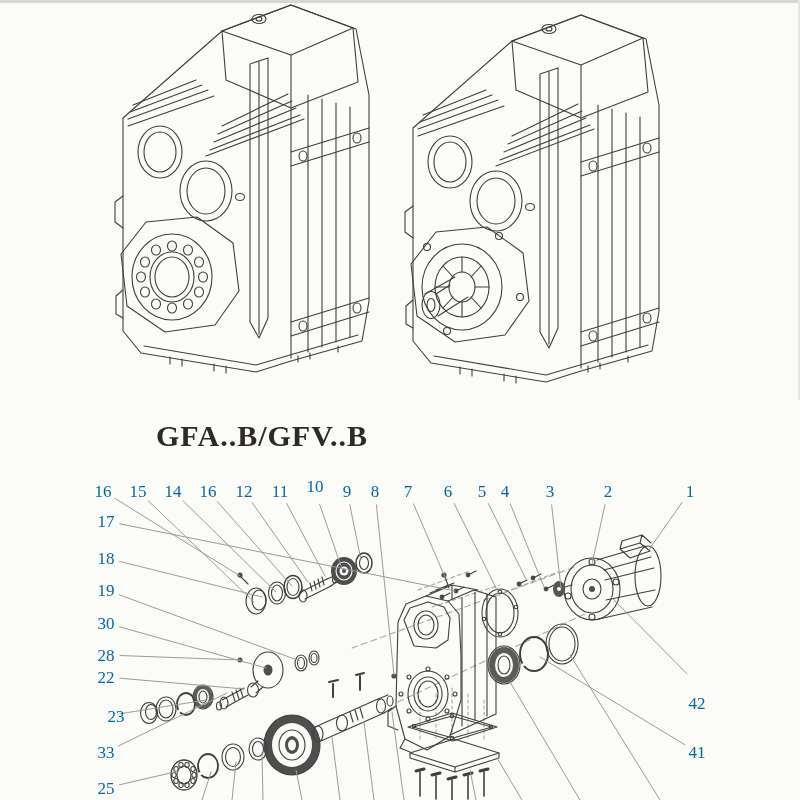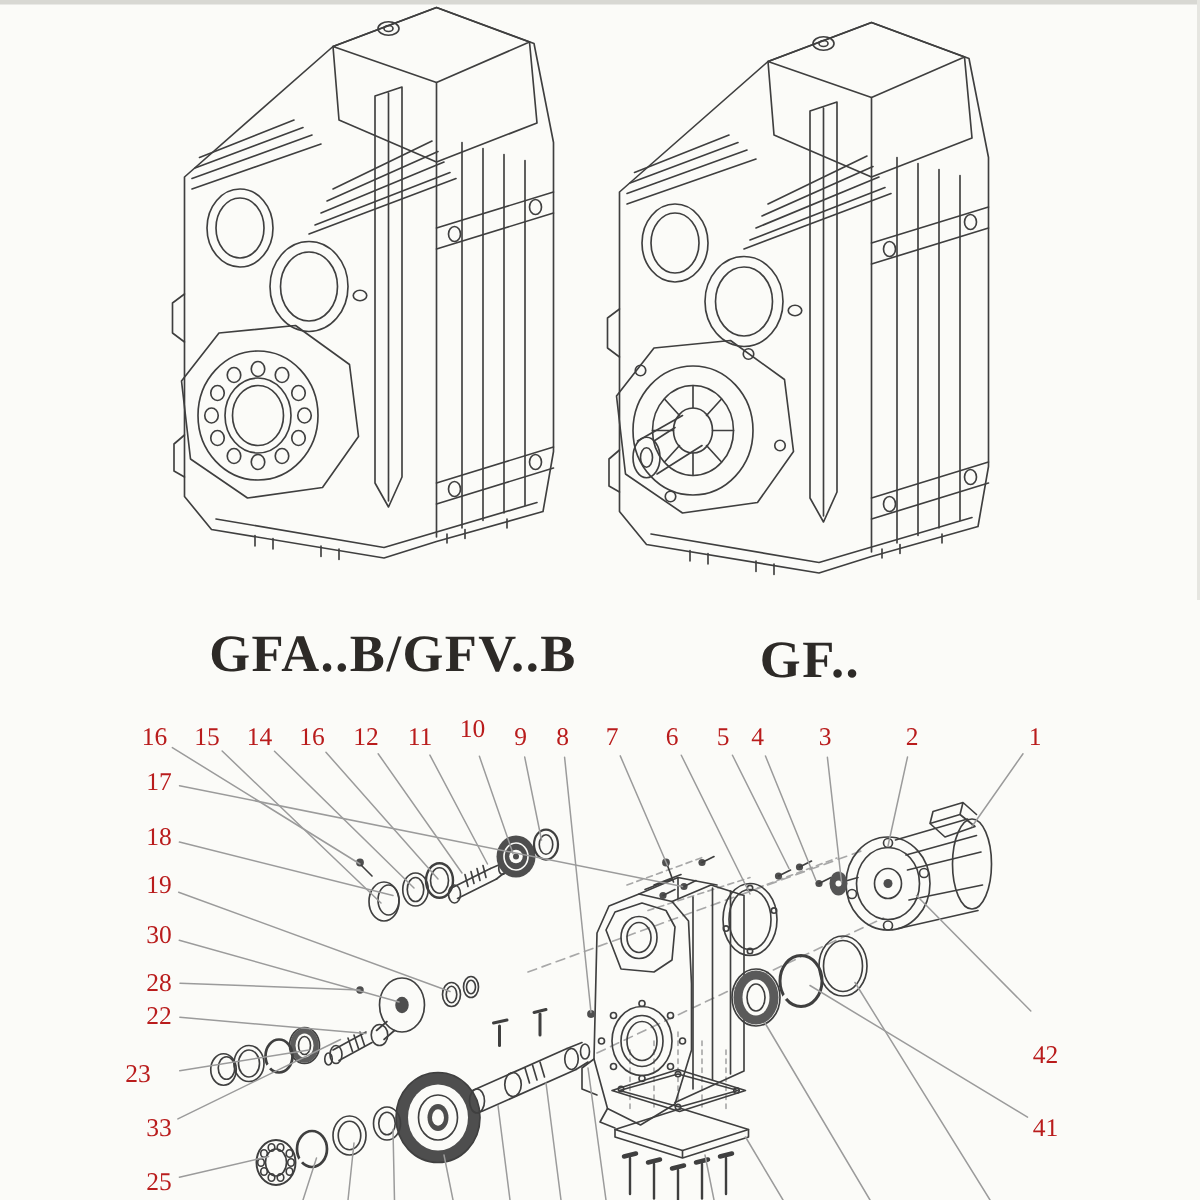--- a/index.html
+++ b/index.html
@@ -2,25 +2,25 @@
 <html><head>
 <meta charset="utf-8">
 <style>
   html,body{margin:0;padding:0;background:#e9e9e6;}
   .page{position:relative;width:800px;height:800px;background:#fbfbf8;overflow:hidden;
         font-family:"Liberation Serif",serif;}
   .scan-edge-top{position:absolute;left:0;top:0;width:800px;height:3px;background:#d8d8d3;}
   .scan-edge-right{position:absolute;right:0;top:0;width:2px;height:400px;background:#e6e6e1;}
   svg.art{position:absolute;left:0;top:0;}
   .fig-label{position:absolute;transform:translate(-50%,-50%);
-             font-weight:bold;font-size:35px;letter-spacing:1px;color:#2d2a27;white-space:nowrap;}
+             font-weight:bold;font-size:30px;letter-spacing:1px;color:#2d2a27;white-space:nowrap;}
   #lbl-left{left:262px;top:436px;}
   #lbl-right{left:540px;top:440px;}
   .callout-num{position:absolute;transform:translate(-50%,-50%);
-               font-size:17px;color:#b91c1c;line-height:1;}
+               font-size:17px;color:#0369a1;line-height:1;}
 </style>
 </head>
 <body>
 
 <div class="page">
   <div class="scan-edge-top"></div>
   <div class="scan-edge-right"></div>
 
   <svg class="art" width="800" height="800" viewBox="0 0 800 800">
 
@@ -340,21 +340,20 @@
         <line x1="119.9" y1="678.2" x2="244" y2="689"></line>
         <line x1="119.8" y1="713.8" x2="206" y2="700"></line>
         <line x1="118.6" y1="745.9" x2="227" y2="693"></line>
         <line x1="119.6" y1="784.8" x2="179" y2="771"></line>
         <line x1="687.2" y1="674.0" x2="611" y2="597"></line>
         <line x1="685.0" y1="744.8" x2="540" y2="657"></line>
       </g>
   </svg>
 
   <div class="fig-label" id="lbl-left">GFA..B/GFV..B</div>
-  <div class="fig-label" id="lbl-right">GF..</div>
 
   <div id="callout-layer">
       <div class="callout-num" style="left: 103px; top: 491px;">16</div>
       <div class="callout-num" style="left: 138px; top: 491px;">15</div>
       <div class="callout-num" style="left: 173px; top: 491px;">14</div>
       <div class="callout-num" style="left: 208px; top: 491px;">16</div>
       <div class="callout-num" style="left: 244px; top: 491px;">12</div>
       <div class="callout-num" style="left: 280px; top: 491px;">11</div>
       <div class="callout-num" style="left: 315px; top: 486px;">10</div>
       <div class="callout-num" style="left: 347px; top: 491px;">9</div>
@@ -365,19 +364,19 @@
       <div class="callout-num" style="left: 505px; top: 491px;">4</div>
       <div class="callout-num" style="left: 550px; top: 491px;">3</div>
       <div class="callout-num" style="left: 608px; top: 491px;">2</div>
       <div class="callout-num" style="left: 690px; top: 491px;">1</div>
       <div class="callout-num" style="left: 106px; top: 521px;">17</div>
       <div class="callout-num" style="left: 106px; top: 558px;">18</div>
       <div class="callout-num" style="left: 106px; top: 590px;">19</div>
       <div class="callout-num" style="left: 106px; top: 623px;">30</div>
       <div class="callout-num" style="left: 106px; top: 655px;">28</div>
       <div class="callout-num" style="left: 106px; top: 677px; font-family: Liberation Serif, serif;">22</div>
-      <div class="callout-num" style="left: 92px; top: 716px;">23</div>
+      <div class="callout-num" style="left: 116px; top: 716px;">23</div>
       <div class="callout-num" style="left: 106px; top: 752px;">33</div>
       <div class="callout-num" style="left: 106px; top: 788px;">25</div>
       <div class="callout-num" style="left: 697px; top: 684px; margin-top: 19px;">42</div>
       <div class="callout-num" style="left: 697px; top: 752px;">41</div>
     </div>
 </div>
 
 </body></html>

